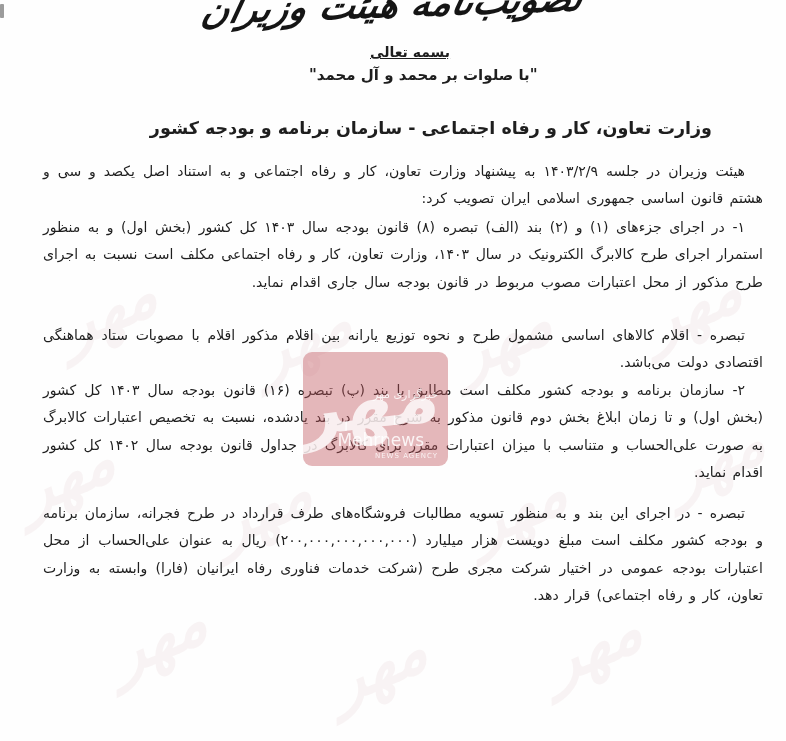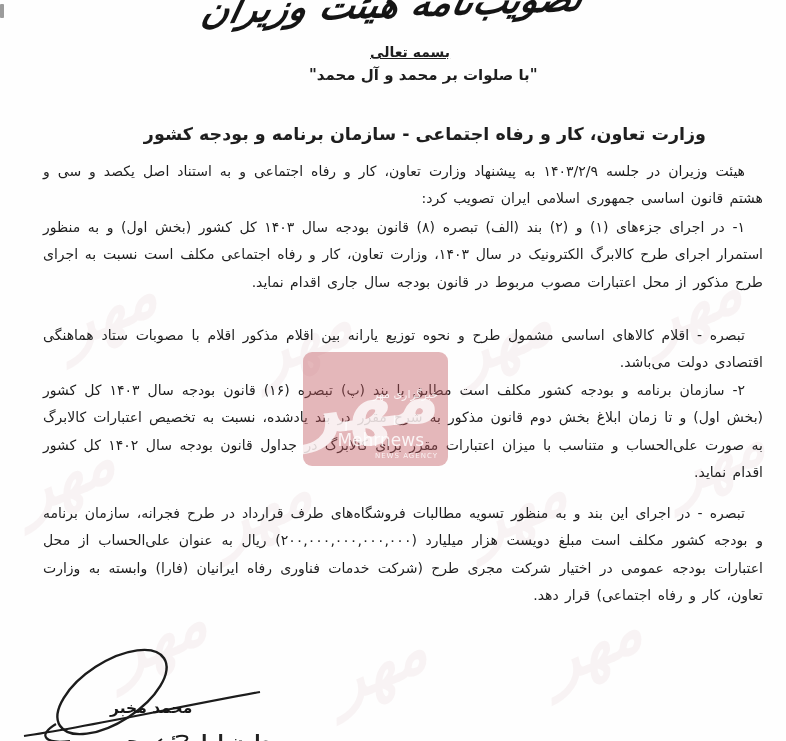--- a/index.html
+++ b/index.html
@@ -37,21 +37,21 @@
   }
   .bismillah{
     position:absolute;top:44px;left:370px;
     font-size:14px;font-weight:bold;white-space:nowrap;text-decoration:underline;
   }
   .salutation{
     position:absolute;top:66px;left:309px;
     font-size:15px;font-weight:bold;white-space:nowrap;
   }
   .addressee{
-    position:absolute;top:108px;right:64px;margin:16px;
+    position:absolute;top:108px;right:64px;margin:10px;
     font-size:17.5px;font-weight:bold;white-space:nowrap;
     letter-spacing:0.2px;
   }
   .para{
     position:absolute;right:23px;width:720px;margin:0;
     font-size:14px;line-height:27.4px;
     text-align:justify;
     text-indent:18px;
     word-spacing:2px;
   }
@@ -135,30 +135,20 @@
   <h1 class="addressee">وزارت تعاون، کار و رفاه اجتماعی - سازمان برنامه و بودجه کشور</h1>
 
   <main>
     <p class="para para-intro">هیئت وزیران در جلسه ۱۴۰۳/۲/۹ به پیشنهاد وزارت تعاون، کار و رفاه اجتماعی و به استناد اصل یکصد و سی و هشتم قانون اساسی جمهوری اسلامی ایران تصویب کرد:</p>
     <p class="para para-clause1">۱- در اجرای جزءهای (۱) و (۲) بند (الف) تبصره (۸) قانون بودجه سال ۱۴۰۳ کل کشور (بخش اول) و به منظور استمرار اجرای طرح کالابرگ الکترونیک در سال ۱۴۰۳، وزارت تعاون، کار و رفاه اجتماعی مکلف است نسبت به اجرای طرح مذکور از محل اعتبارات مصوب مربوط در قانون بودجه سال جاری اقدام نماید.</p>
     <p class="para para-note1">تبصره - اقلام کالاهای اساسی مشمول طرح و نحوه توزیع یارانه بین اقلام مذکور اقلام با مصوبات ستاد هماهنگی اقتصادی دولت می‌باشد.</p>
     <p class="para para-clause2">۲- سازمان برنامه و بودجه کشور مکلف است مطابق با بند (پ) تبصره (۱۶) قانون بودجه سال ۱۴۰۳ کل کشور (بخش اول) و تا زمان ابلاغ بخش دوم قانون مذکور به شرح مقرر در بند یادشده، نسبت به تخصیص اعتبارات کالابرگ به صورت علی‌الحساب و متناسب با میزان اعتبارات مقرر برای کالابرگ در جداول قانون بودجه سال ۱۴۰۲ کل کشور اقدام نماید.</p>
     <p class="para para-note2">تبصره - در اجرای این بند و به منظور تسویه مطالبات فروشگاه‌های طرف قرارداد در طرح فجرانه، سازمان برنامه و بودجه کشور مکلف است مبلغ دویست هزار میلیارد (۲۰۰,۰۰۰,۰۰۰,۰۰۰,۰۰۰) ریال به عنوان علی‌الحساب از محل اعتبارات بودجه عمومی در اختیار شرکت مجری طرح (شرکت خدمات فناوری رفاه ایرانیان (فارا) وابسته به وزارت تعاون، کار و رفاه اجتماعی) قرار دهد.</p>
   </main>
 
-  <div class="sig-block">
-    <svg class="sig-svg" width="290" height="99" viewBox="0 0 290 99" fill="none" xmlns="http://www.w3.org/2000/svg">
-      <ellipse cx="100" cy="50" rx="62" ry="30" transform="rotate(-33 100 50)" stroke="#1c1c1c" stroke-width="2.4" fill="none"></ellipse>
-      <path d="M 12 94 C 70 86 160 66 248 50" stroke="#1c1c1c" stroke-width="2.2" fill="none"></path>
-      <path d="M 44 82 C 24 94 34 102 58 99" stroke="#1c1c1c" stroke-width="2.2" fill="none"></path>
-      <path d="M 150 97 C 138 104 160 108 172 100 C 180 95 172 92 164 95" stroke="#1c1c1c" stroke-width="2" fill="none"></path>
-    </svg>
-    <div class="sig-name">محمد مخبر</div>
-    <div class="sig-title">معاون اول رئیس‌جمهور</div>
-  </div>
 
   <div class="agency-watermark">
     <div class="wm-big">مهر</div>
     <div class="wm-fa">خبرگزاری مهر</div>
     <div class="wm-en">Mehrnews</div>
     <div class="wm-en2">NEWS AGENCY</div>
   </div>
 
 </div>
 

